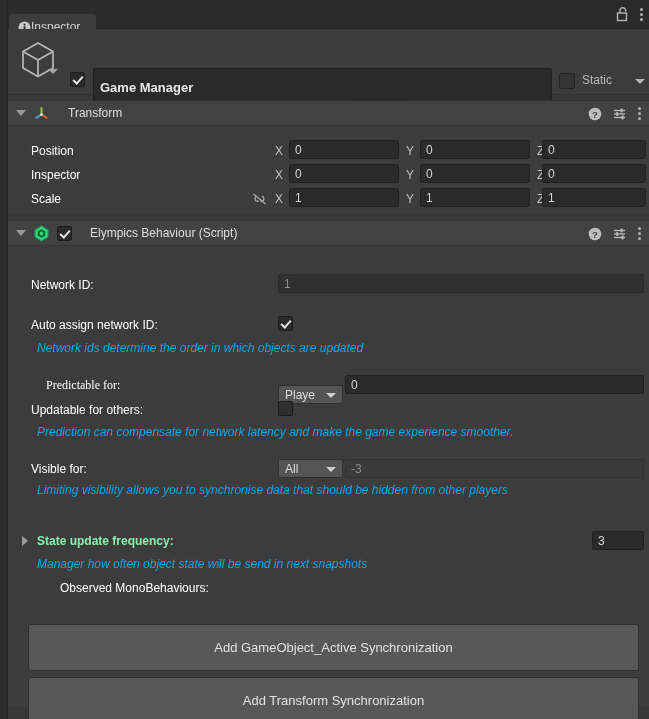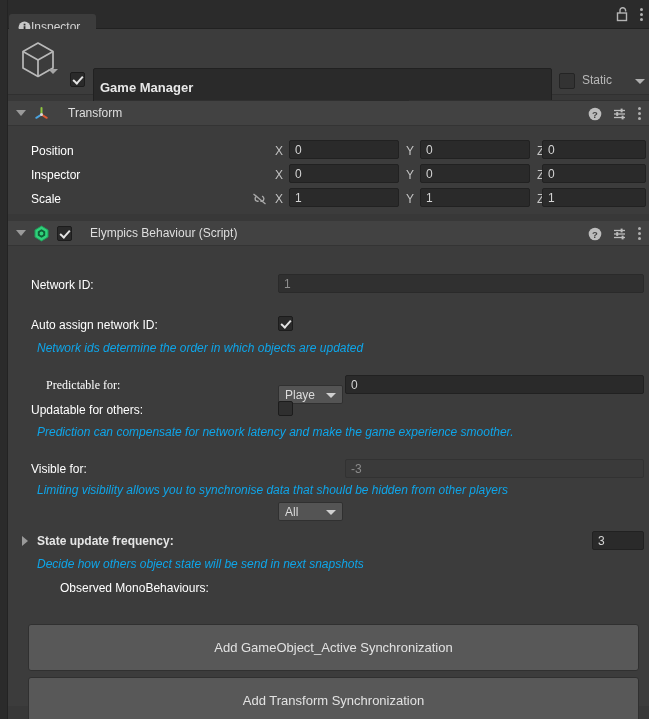--- a/index.html
+++ b/index.html
@@ -316,21 +316,21 @@
     width: 4px; height: 8px;
     border: solid #e4e4e4;
     border-width: 0 2px 2px 0;
     transform: rotate(42deg);
   }
 
   .bold-label {
     position: absolute;
     font-size: 12px;
     font-weight: bold;
-    color: #e5e5e5;
+    color: #86efac;
     white-space: nowrap;
   }
 
   .bigbtn {
     position: absolute;
     height: 47px;
     background: #585858;
     border: 1px solid #303030;
     border-radius: 3px;
     box-sizing: border-box;
@@ -510,31 +510,31 @@
         <span>Playe</span>
         <span class="parrow"></span>
       </div>
       <div class="numfield" style="left:337px; top:129px; width:299px;">0</div>
 
       <div class="row-label" style="left:23px; top:157px;">Updatable for others:</div>
       <div class="small-chk" style="left:270px; top:155px; background:#2f2f2f;"></div>
       <div class="italic-note" style="left:29px; top:178px; width:615px;">Prediction can compensate for network latency and make the game experience smoother.</div>
 
       <div class="row-label" style="left:23px; top:216px;">Visible for:</div>
-      <div class="popup" style="left:270px; top:213px; width:65px;margin-top:43px;">
+      <div class="popup" style="left:270px; top:213px; width:65px;">
         <span>All</span>
         <span class="parrow"></span>
       </div>
       <div class="numfield disabled" style="left:337px; top:213px; width:299px;">-3</div>
       <div class="italic-note" style="left:29px; top:236px; width:600px;">Limiting visibility allows you to synchronise data that should be hidden from other players</div>
 
       <span class="foldout closed" style="position:absolute; left:14px; top:290px; margin:0;"></span>
       <div class="bold-label" style="left:29px; top:288px;">State update frequency:</div>
       <div class="numfield" style="left:584px; top:285px; width:52px;">3</div>
-      <div class="italic-note" style="left:29px; top:310px; width:600px;">Decide how others object state will be send in next snapshots</div>
+      <div class="italic-note" style="left:29px; top:310px; width:600px;">Manager how often object state will be send in next snapshots</div>
 
       <div class="row-label" style="left:52px; top:335px;">Observed MonoBehaviours:</div>
 
       <div class="bigbtn" style="left:20px; top:378px; width:611px;">Add GameObject_Active Synchronization</div>
       <div class="bigbtn" style="left:20px; top:431px; width:611px;">Add Transform Synchronization</div>
     </div>
   </div>
 
 </div>
 

